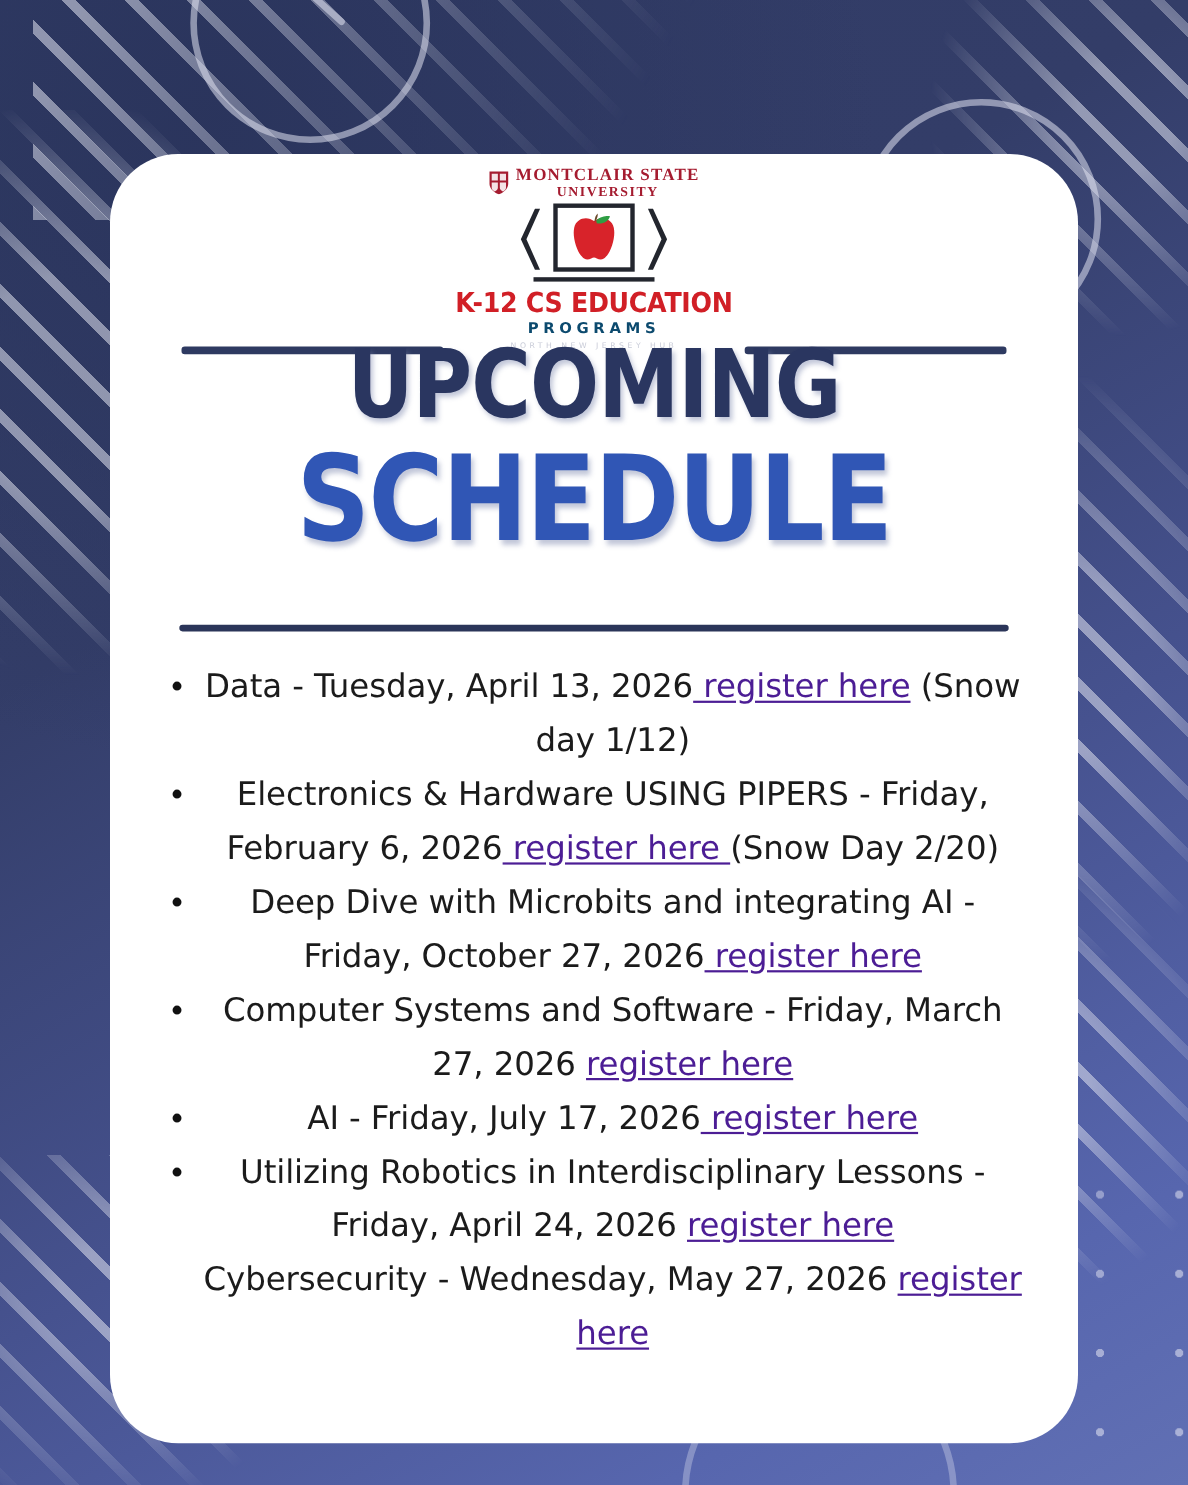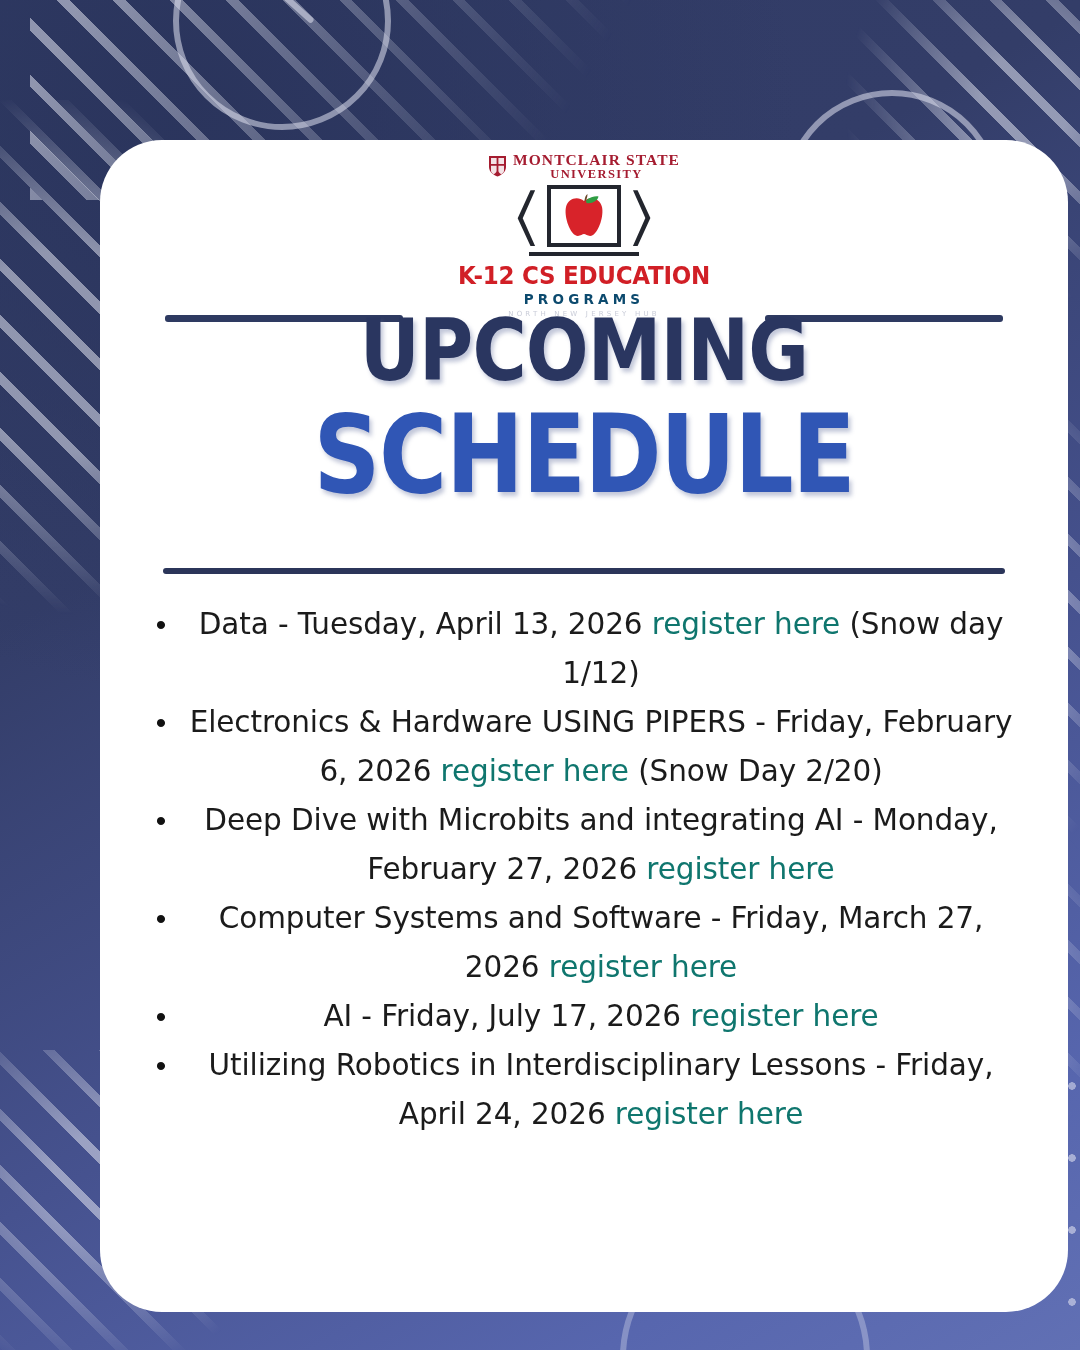--- a/index.html
+++ b/index.html
@@ -57,21 +57,21 @@
 
   .dots { position:absolute; right:0; bottom:0; width:620px; height:300px;
     background-image:radial-gradient(circle, rgba(232,233,244,.55) 3.5px, transparent 4px);
     background-size:72px 72px;
     -webkit-mask-image:linear-gradient(300deg, #000 18%, transparent 72%);
             mask-image:linear-gradient(300deg, #000 18%, transparent 72%); }
 
   
   .card {
     position:absolute;
-    left:100px; top:140px; width:968px; height:1172px;
+    left:100px; top:140px; width:880px; height:1172px;
     background:#ffffff;
     border-radius:62px;
     z-index:3;
     overflow:hidden;
   }
 
   
   .hdr-line { position:absolute; height:7px; background:#2e3a61; border-radius:3px; top:175px; }
   .hdr-line.left  { left:65px;  width:238px; }
   .hdr-line.right { right:65px; width:238px; }
@@ -116,21 +116,21 @@
   .divider { position:absolute; left:63px; right:63px; top:428px; height:6px;
              background:#2b3559; border-radius:3px; }
 
   
   .list { position:absolute; left:44px; right:44px; top:460px; }
   .row { display:flex; align-items:flex-start; margin-bottom:0px; }
   .bullet { width:34px; flex:0 0 34px; text-align:center; font-size:30px; line-height:49px; color:#111; }
   .bullet.empty { visibility:hidden; }
   .txt { flex:1; text-align:center; font-family:"DejaVu Sans", sans-serif;
          font-size:29.5px; line-height:49px; color:#1b1b1b; letter-spacing:-.1px; }
-  .txt .lnk { color:#0f766e; text-underline-offset:3px; cursor:pointer; }
+  .txt .lnk { color:#4c1d95; text-decoration:underline; text-underline-offset:3px; cursor:pointer; }
 </style>
 </head>
 <body>
 
 <div id="bg">
   <div class="bg-base"></div>
   <div class="bg-grad2"></div>
 
   <div class="stripes s-top"></div>
   <div class="stripes s-tl"></div>
@@ -197,28 +197,32 @@
       <div class="row">
         <span class="bullet">•</span>
         <span class="txt"><span>Data - Tuesday, April 13, 2026</span><span class="lnk"> register here</span><span> (Snow day 1/12)</span></span>
       </div>
       <div class="row">
         <span class="bullet">•</span>
         <span class="txt"><span>Electronics &amp; Hardware USING PIPERS - Friday, February 6, 2026</span><span class="lnk"> register here </span><span>(Snow Day 2/20)</span></span>
       </div>
       <div class="row">
         <span class="bullet">•</span>
-        <span class="txt"><span>Deep Dive with Microbits and integrating AI - Monday, February 27, 2026</span><span class="lnk"> register here</span></span>
+        <span class="txt"><span>Deep Dive with Microbits and integrating AI - Friday, October 27, 2026</span><span class="lnk"> register here</span></span>
       </div>
       <div class="row">
         <span class="bullet">•</span>
         <span class="txt"><span>Computer Systems and Software - Friday, March 27, 2026 </span><span class="lnk">register here</span></span>
       </div>
       <div class="row">
         <span class="bullet">•</span>
         <span class="txt"><span>AI - Friday, July 17, 2026</span><span class="lnk"> register here</span></span>
       </div>
       <div class="row">
         <span class="bullet">•</span>
         <span class="txt"><span>Utilizing Robotics in Interdisciplinary Lessons - Friday, April 24, 2026 </span><span class="lnk"> register here</span></span>
+      </div>
+      <div class="row">
+        <span class="bullet empty">•</span>
+        <span class="txt"><span>Cybersecurity - Wednesday, May 27, 2026 </span><span class="lnk">register here</span></span>
       </div>
     </div>
 </div>
 
 </body></html>

